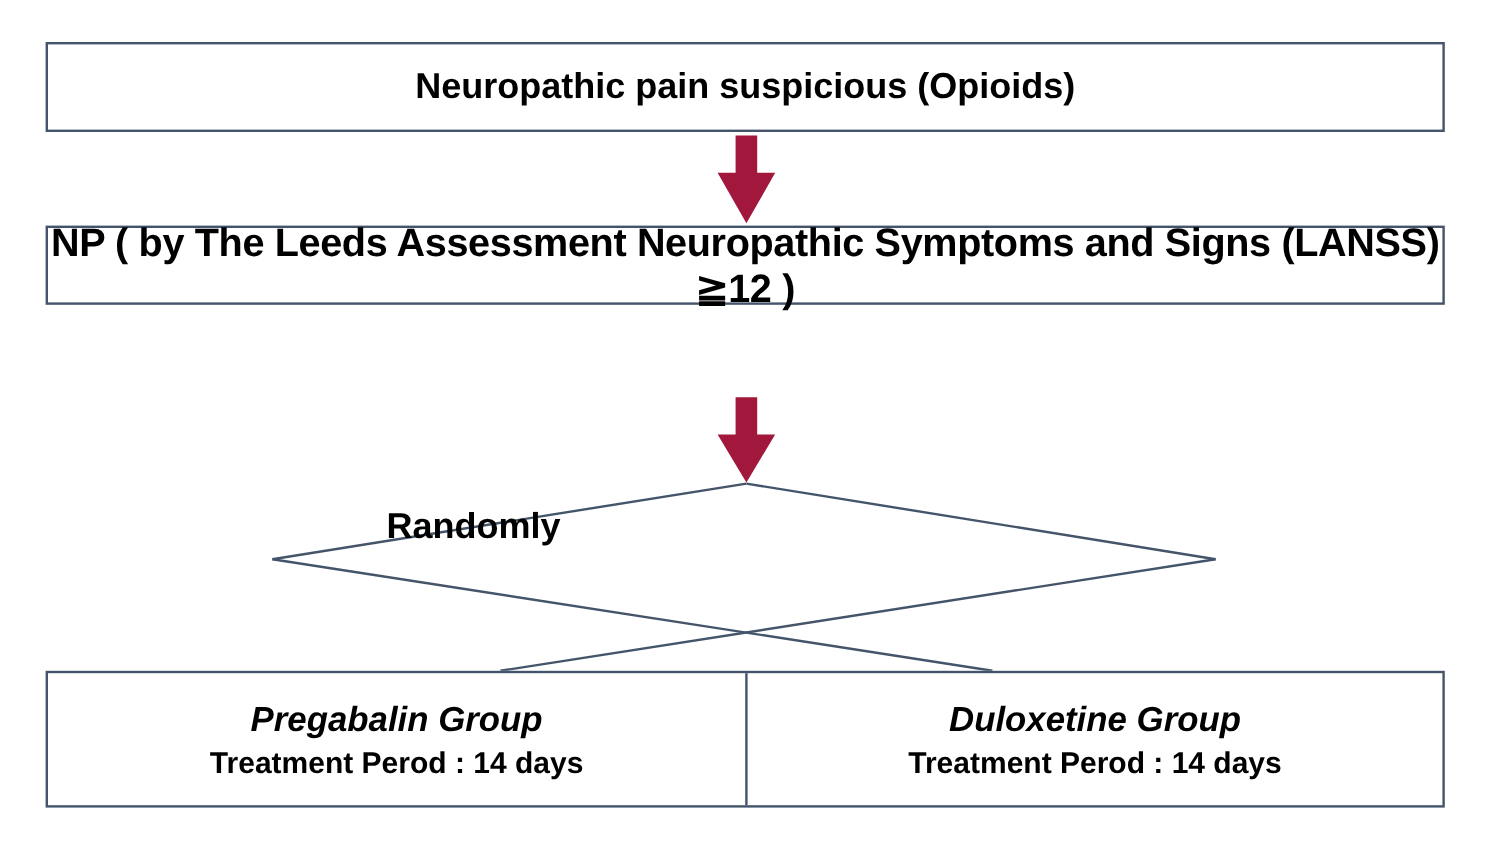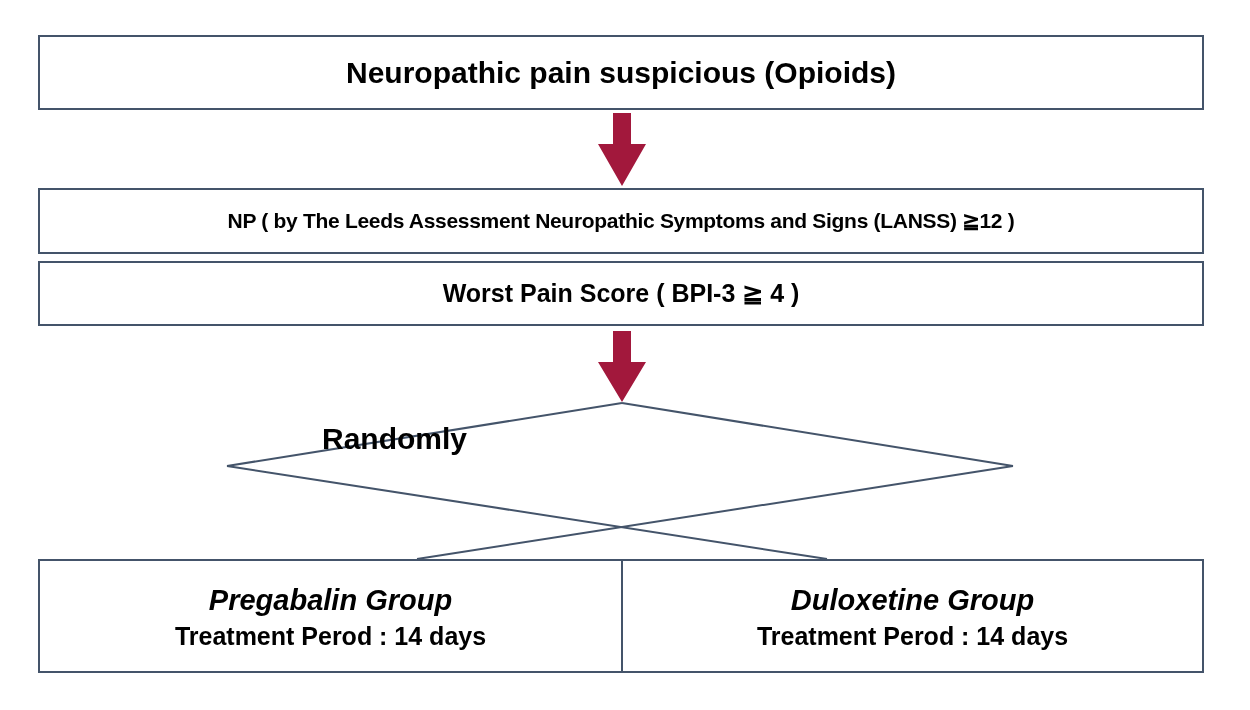--- a/index.html
+++ b/index.html
@@ -30,21 +30,21 @@
     border: 2px solid var(--border);
     background: #ffffff;
     display: flex;
     align-items: center;
     justify-content: center;
     text-align: center;
     color: var(--ink);
     font-weight: bold;
   }
   .box-title    { left: 38px; top: 35px;  width: 1166px; height: 75px; font-size: 30px; }
-  .box-lanss    { left: 38px; top: 188px; width: 1166px; height: 66px; font-size: 21px; letter-spacing: -0.3px; }
+  .box-lanss    { left: 38px; top: 188px; width: 1166px; height: 66px; font-size: 33px; letter-spacing: -0.3px; }
   .box-bpi      { left: 38px; top: 261px; width: 1166px; height: 65px; font-size: 25px; }
   .decision-label {
     position: absolute;
     left: 322px; top: 414px;
     width: 600px;
     text-align: left;
     font-size: 30px;
     font-weight: bold;
     line-height: 50px;
     color: var(--ink);
@@ -92,23 +92,20 @@
   </svg>
 
   <div class="box box-title">
     <span>Neuropathic pain suspicious (Opioids)</span>
   </div>
 
   <div class="box box-lanss">
     <span>NP ( by The Leeds Assessment Neuropathic Symptoms and Signs (LANSS) ≧12 )</span>
   </div>
 
-  <div class="box box-bpi">
-    <span>Worst Pain Score ( BPI-3 ≧ 4 )</span>
-  </div>
 
   <div class="decision-label">
     <div>Randomly</div>
   </div>
 
   <div class="group-row">
     <div class="group-cell">
       <div class="group-title">Pregabalin Group</div>
       <div class="group-subtitle">Treatment Perod : 14 days</div>
     </div>

